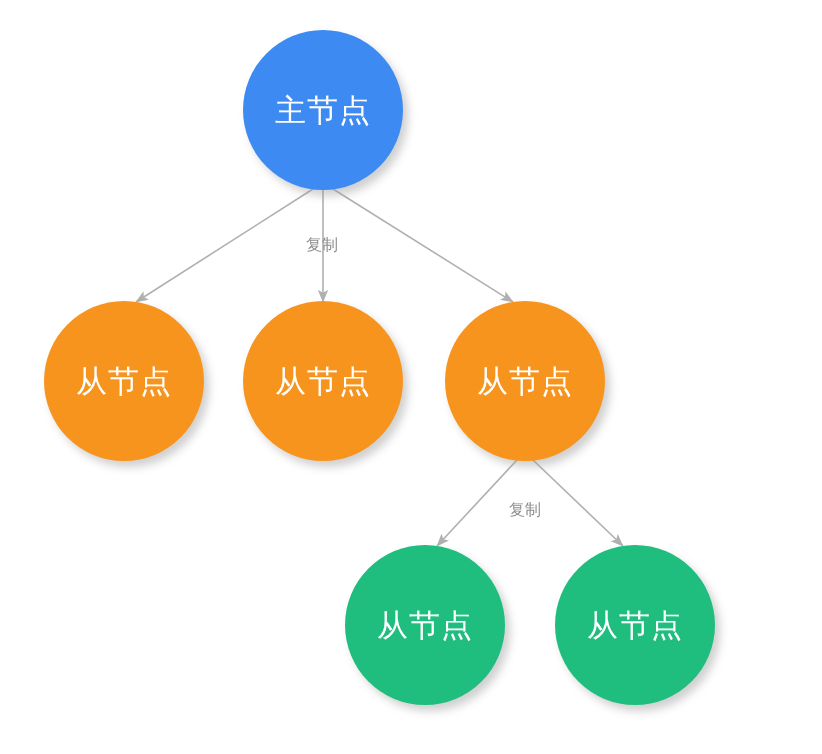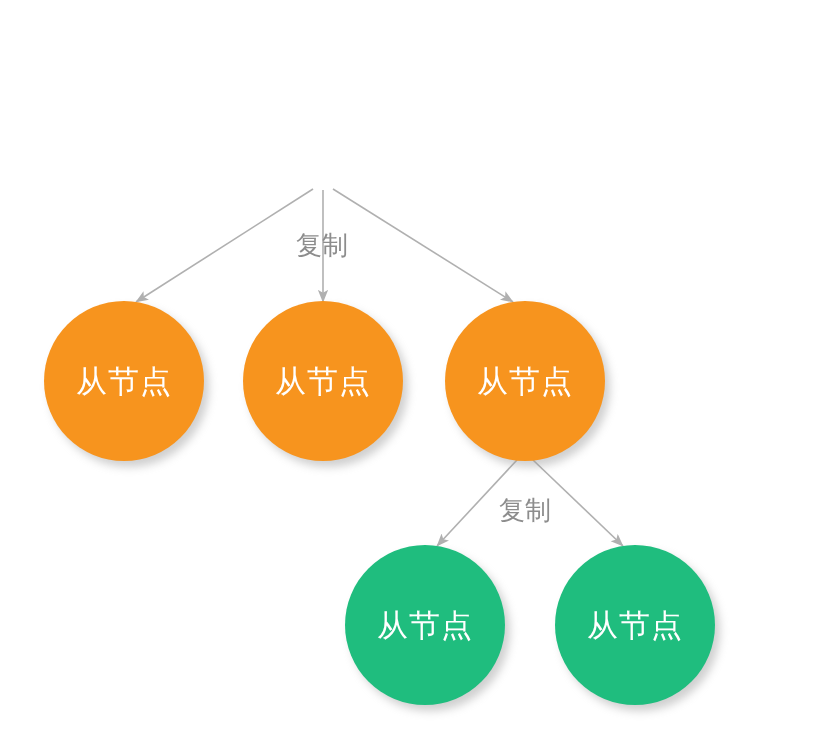--- a/index.html
+++ b/index.html
@@ -38,21 +38,21 @@
     color: #ffffff;
     font-size: 31px;
     line-height: 1;
     letter-spacing: 1px;
     white-space: nowrap;
     user-select: none;
   }
   .edge-label {
     position: absolute;
     color: #8d8d8d;
-    font-size: 26px;
+    font-size: 16px;
     line-height: 1;
     white-space: nowrap;
     transform: translate(-50%, -50%);
     user-select: none;
     background: transparent;
   }
 </style>
 </head>
 <body>
 
@@ -69,20 +69,23 @@
 
     <line x1="323" y1="190" x2="323" y2="302" stroke="#b0b0b0" stroke-width="1.6" marker-end="url(#arrowhead)"></line>
 
     <line x1="333" y1="189" x2="513" y2="302" stroke="#b0b0b0" stroke-width="1.6" marker-end="url(#arrowhead)"></line>
 
     <line x1="517" y1="460" x2="437" y2="546" stroke="#b0b0b0" stroke-width="1.6" marker-end="url(#arrowhead)"></line>
 
     <line x1="533" y1="460" x2="623" y2="546" stroke="#b0b0b0" stroke-width="1.6" marker-end="url(#arrowhead)"></line>
   </svg>
 
+  <div class="node" style="left:243px; top:30px; width:160px; height:160px; background:#3d8bf2;">
+    <span class="node-label">主节点</span>
+  </div>
 
   <div class="node" style="left:44px; top:301px; width:160px; height:160px; background:#f7941e;">
     <span class="node-label">从节点</span>
   </div>
 
   <div class="node" style="left:243px; top:301px; width:160px; height:160px; background:#f7941e;">
     <span class="node-label">从节点</span>
   </div>
 
   <div class="node" style="left:445px; top:301px; width:160px; height:160px; background:#f7941e;">

